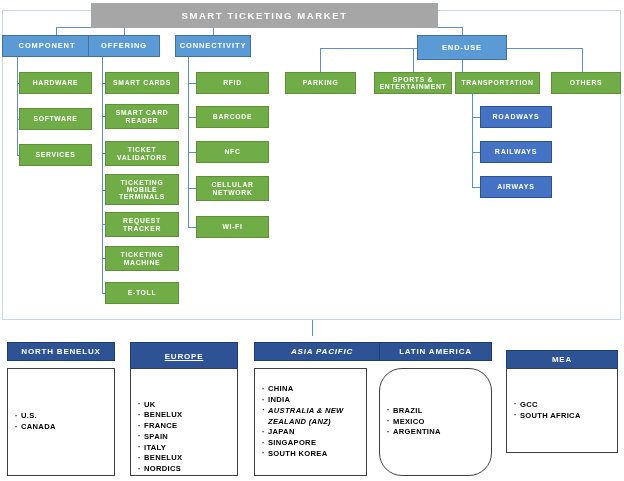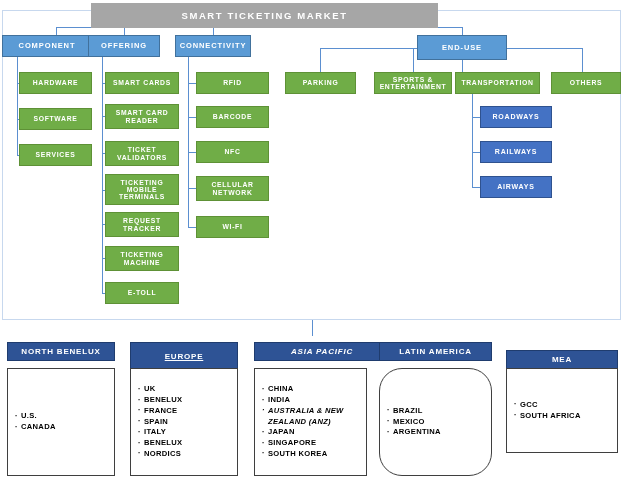--- a/index.html
+++ b/index.html
@@ -185,21 +185,21 @@
 
   <div class="region-head" style="left:7px;top:342px;width:108px;height:19px;">NORTH BENELUX</div>
   <div class="region-body" style="left:7px;top:368px;width:108px;height:108px;">
     <ul class="region-list">
       <li>U.S.</li>
       <li>CANADA</li>
     </ul>
   </div>
 
   <div class="region-head" style="left:130px;top:342px;width:108px;height:29px;text-decoration:underline;">EUROPE</div>
-  <div class="region-body" style="left:130px;top:368px;width:108px;height:108px;">
+  <div class="region-body" style="left:130px;top:368px;width:108px;height:108px;align-items:flex-end;">
     <ul class="region-list">
       <li>UK</li>
       <li>BENELUX</li>
       <li>FRANCE</li>
       <li>SPAIN</li>
       <li>ITALY</li>
       <li>BENELUX</li>
       <li>NORDICS</li>
     </ul>
   </div>

